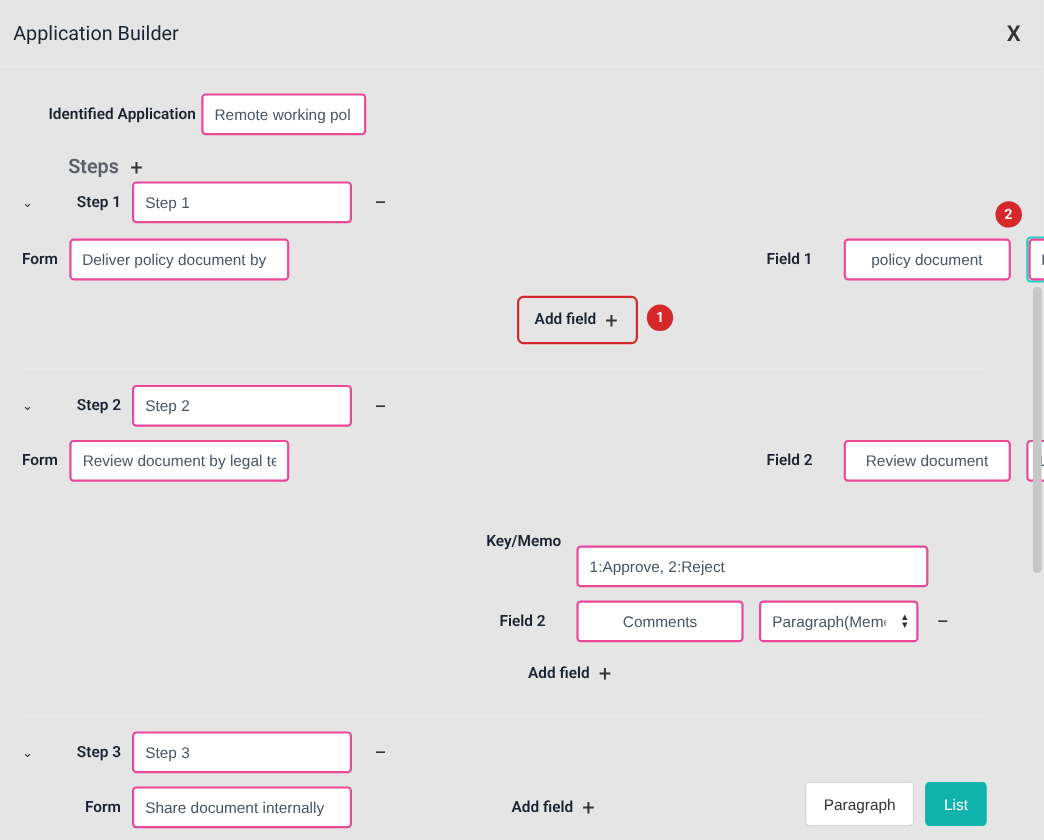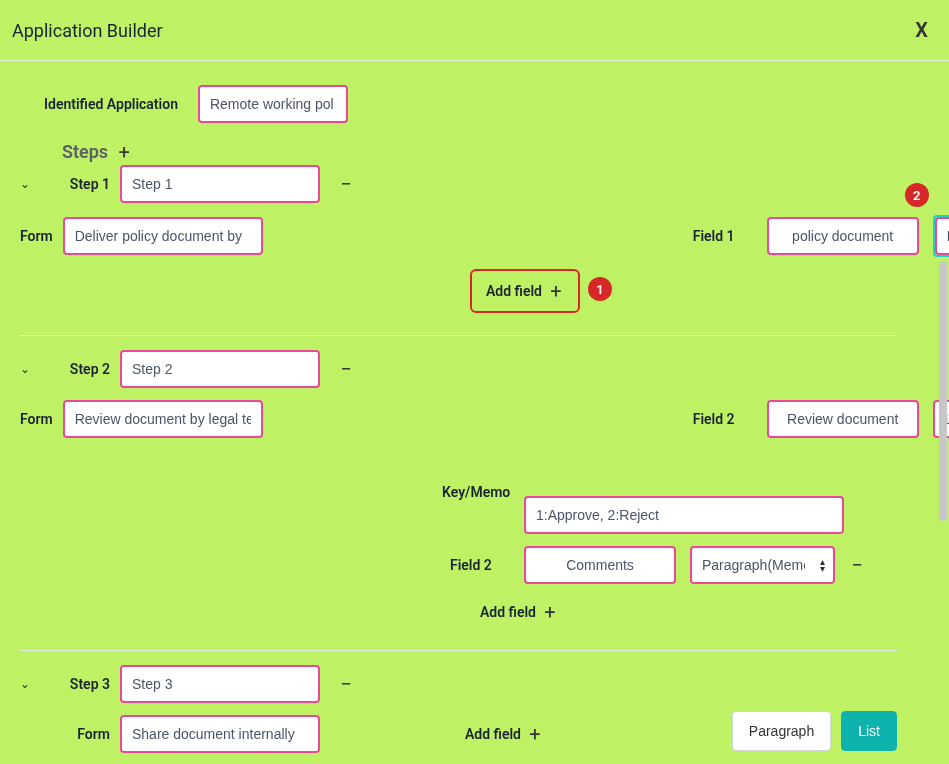--- a/index.html
+++ b/index.html
@@ -5,21 +5,21 @@
   * { box-sizing: border-box; margin: 0; padding: 0; }
   body {
     font-family: -apple-system, BlinkMacSystemFont, "Segoe UI", Roboto, sans-serif;
     background: #fff;
     color: #333;
     font-size: 14px;
   }
   .modal {
     width: 949px;
     height: 764px;
-    background: #bef264;
+    background: #e5e5e5;
     position: relative;
     overflow: hidden;
   }
   .modal-header {
     display: flex;
     align-items: center;
     justify-content: space-between;
     padding: 18px 22px 18px 12px;
     border-bottom: 1px solid #e9ecef;
   }
@@ -37,21 +37,21 @@
   }
   .modal-body {
     padding: 24px 52px 86px 20px;
     height: calc(100% - 58px);
     overflow-y: auto;
     position: relative;
   }
   .app-row {
     display: flex;
     align-items: center;
-    gap: 20px;
+    gap: 5px;
     margin-left: 24px;
     margin-bottom: 18px;
   }
   .label-bold { font-weight: 600; color:#1a2332; }
   .steps-header {
     display:flex; align-items:center; gap:8px;
     margin-left: 42px; margin-bottom: 3px;
     color:#5a6068; font-size:18px; font-weight:600;
   }
   .plus-btn, .minus-btn {
@@ -84,21 +84,21 @@
   }
   .step-label {
     width: 80px;
     text-align: right;
     font-weight: 600;
     padding-right: 10px;
     color:#1a2332;
   }
   .field-label {
     width: 60px;
-    text-align: left;
+    text-align: center;
     font-weight: 600;
     padding-right: 10px;
     color:#1a2332;
   }
   .kv-label {
     width: 68px;
     text-align: right;
     font-weight: 600;
     padding-right: 10px;
     color:#1a2332;

